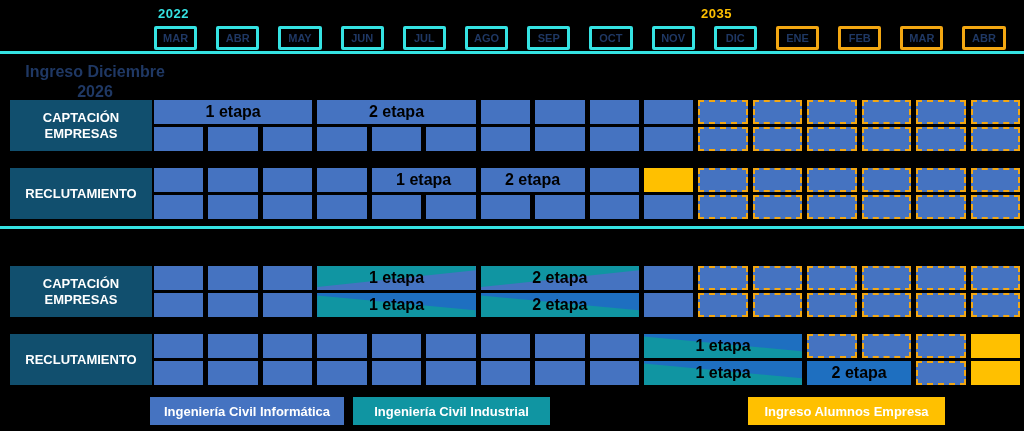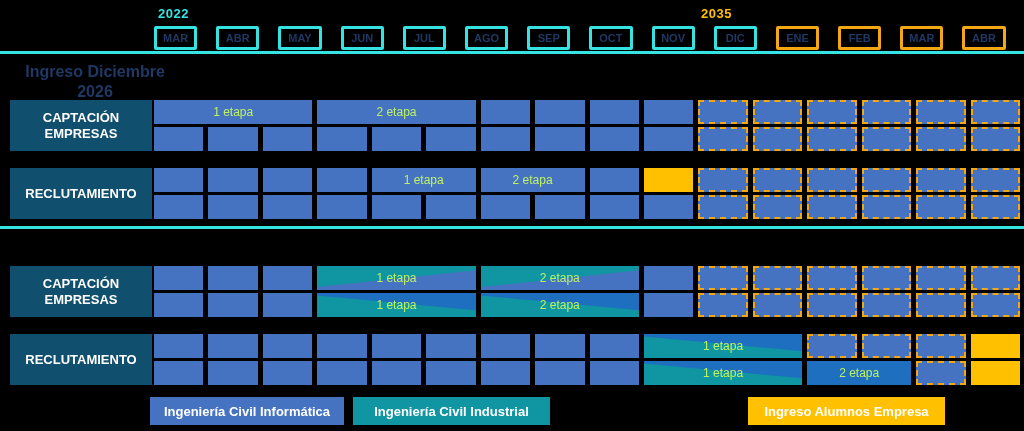--- a/index.html
+++ b/index.html
@@ -22,21 +22,21 @@
            color:var(--navy);line-height:1.25;margin-left:19px;}
   .glabel{position:absolute;left:10px;width:142px;height:51px;background:var(--darkbox);
           color:#fff;font-weight:bold;font-size:13px;display:flex;align-items:center;
           justify-content:center;text-align:center;line-height:1.2;padding:0 4px;box-sizing:border-box;}
   .grow{position:absolute;left:154px;width:866px;height:24px;
         display:grid;grid-template-columns:repeat(16,1fr);gap:5px;}
   .cell{background:var(--cellblue);height:24px;box-sizing:border-box;position:relative;overflow:hidden;}
   .cell.dashed{border:2px dashed var(--amber);}
   .cell.ycell{background:var(--yellow);}
   .cell.bar{display:flex;align-items:center;justify-content:center;}
-  .cell.bar span{position:relative;z-index:2;color:#bef264;font-size:12px;white-space:nowrap;}
+  .cell.bar span{position:relative;z-index:2;color:#000000;font-size:16px;white-space:nowrap;font-weight:bold;}
   .cell.deep{background:var(--deepblue);}
   .cell.gradtop{background:var(--cellblue);}
   .cell.gradtop::before{content:"";position:absolute;inset:0;background:var(--teal);
       clip-path:polygon(0 0,100% 0,100% 18%,0 88%);}
   .cell.gradbot{background:var(--deepblue);}
   .cell.gradbot::before{content:"";position:absolute;inset:0;background:var(--teal);
       clip-path:polygon(0 10%,100% 72%,100% 100%,0 100%);}
   #legend{position:absolute;left:0;top:397px;width:1024px;height:28px;}
   .litem{position:absolute;height:28px;display:flex;align-items:center;justify-content:center;
          color:#fff;font-size:13px;font-weight:bold;}

